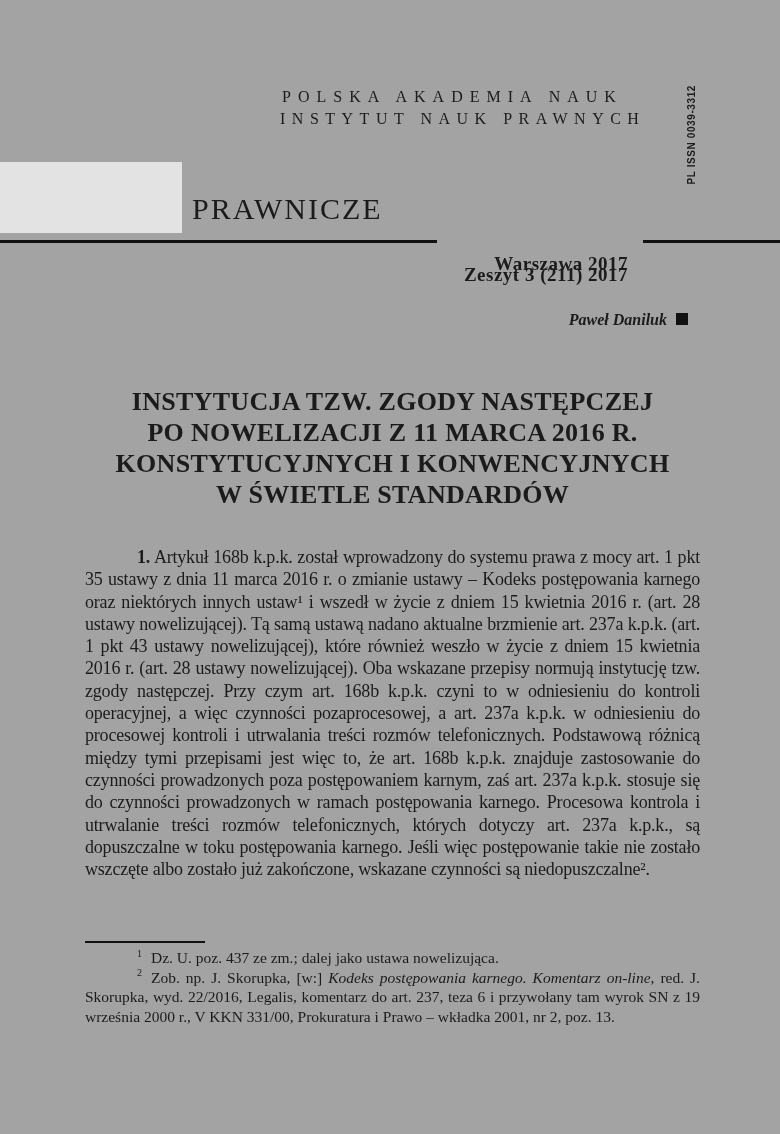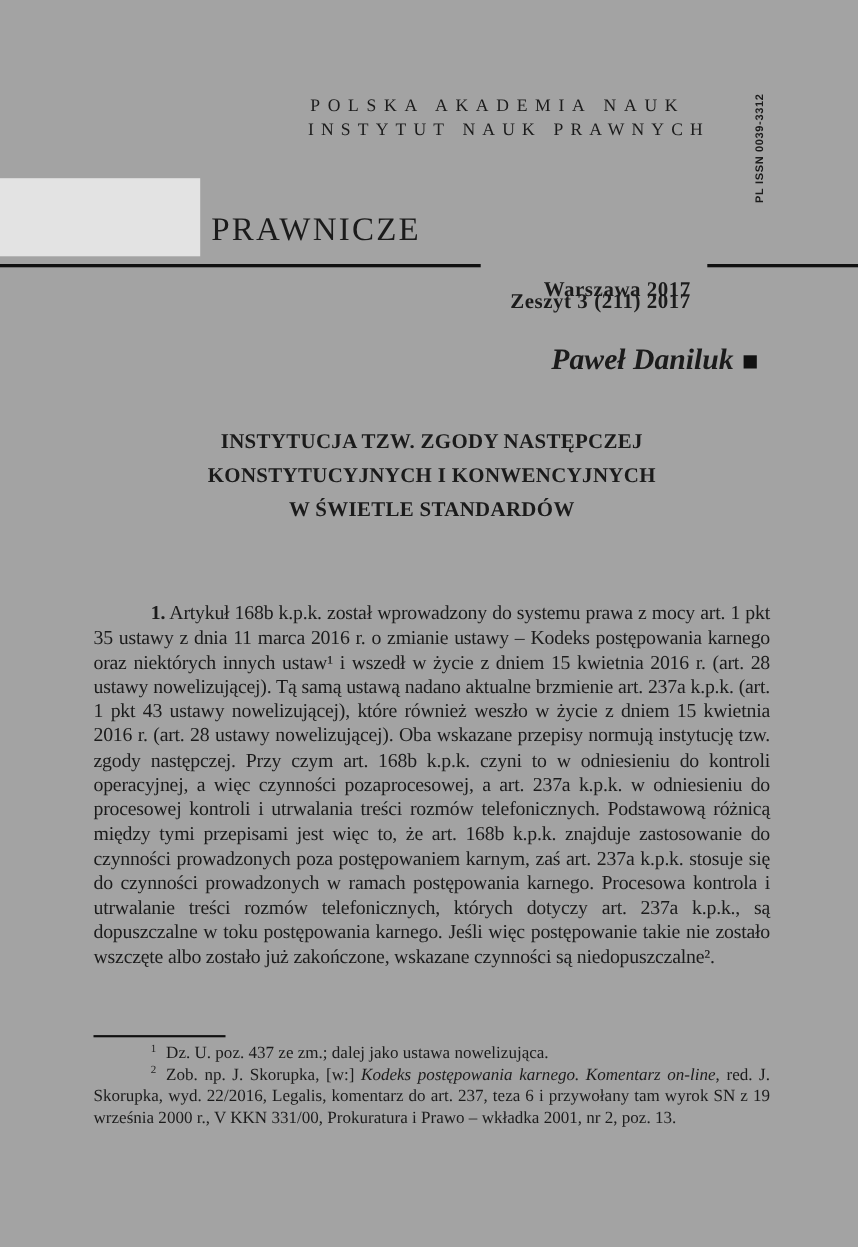--- a/index.html
+++ b/index.html
@@ -20,25 +20,25 @@
   
   .gray-block { position:absolute; left:0; top:162px; width:182px; height:71px; background:#e3e3e3; }
   .jw1 { position:absolute; left:192px; top:148px; font-size:46px; letter-spacing:13px; line-height:46px; white-space:nowrap; }
   .jw2 { position:absolute; left:192px; top:194px; font-size:30px; letter-spacing:2px; line-height:30px; white-space:nowrap; }
   
   .rule-left  { position:absolute; left:0;   top:240px; width:437px; height:3px; background:#111; }
   .rule-right { position:absolute; left:643px; top:240px; width:137px; height:3px; background:#111; }
   .issue { position:absolute; right:152px; top:231px; font-size:19px; font-weight:bold; letter-spacing:0.5px; white-space:nowrap;margin-top:33px; }
   .city  { position:absolute; right:152px; top:253px; font-size:19px; font-weight:bold; letter-spacing:0.5px; white-space:nowrap; }
   
-  .author { position:absolute; right:92px; top:311px; font-size:27px; font-style:italic; font-weight:bold; white-space:nowrap;text-align:right; }
+  .author { position:absolute; right:92px; top:311px; font-size:16px; font-style:italic; font-weight:bold; white-space:nowrap;text-align:right; }
   .author .sq { display:inline-block; width:12px; height:12px; background:#111; margin-left:9px; }
   
   .title { position:absolute; left:85px; top:386px; width:615px; text-align:center;
-           font-size:19px; font-weight:bold; line-height:31px; letter-spacing:0.3px; }
+           font-size:26px; font-weight:bold; line-height:31px; letter-spacing:0.3px; }
   
   .body-text { position:absolute; left:85px; top:546px; width:615px;
                font-size:18px; line-height:22.3px; text-align:justify;
                text-indent:52px; letter-spacing:-0.2px; }
   .body-text .lead { font-weight:bold; }
   
   .fn-rule { position:absolute; left:85px; top:941px; width:120px; height:2px; background:#111; }
   .footnotes { position:absolute; left:85px; top:948px; width:615px;
                font-size:15.5px; line-height:19.5px; text-align:justify; }
   .footnotes p { margin:0; text-indent:52px; }
@@ -62,20 +62,21 @@
   <div class="rule-right"></div>
   <div class="issue">Zeszyt 3 (211) 2017</div>
   <div class="city">Warszawa 2017</div>
 
   <div class="author">
     <span>Paweł Daniluk</span><span class="sq"></span>
   </div>
 
   <div class="title">
     <div>INSTYTUCJA TZW. ZGODY NASTĘPCZEJ</div>
+    <div>PO NOWELIZACJI Z 11 MARCA 2016 R.</div>
     <div>KONSTYTUCYJNYCH I KONWENCYJNYCH</div>
     <div>W ŚWIETLE STANDARDÓW</div>
   </div>
 
   <div class="body-text">
     <span class="lead">1.</span>
     <span> </span>
     <span>Artykuł 168b k.p.k. został wprowadzony do systemu prawa z mocy art. 1 pkt 35 ustawy z dnia 11 marca 2016 r. o zmianie ustawy – Kodeks postępowania karnego oraz niektórych innych ustaw¹ i wszedł w życie z dniem 15 kwietnia 2016 r. (art. 28 ustawy nowelizującej). Tą samą ustawą nadano aktualne brzmienie art. 237a k.p.k. (art. 1 pkt 43 ustawy nowelizującej), które również weszło w życie z dniem 15 kwietnia 2016 r. (art. 28 ustawy nowelizującej). Oba wskazane przepisy normują instytucję tzw. zgody następczej. Przy czym art. 168b k.p.k. czyni to w odniesieniu do kontroli operacyjnej, a więc czynności pozaprocesowej, a art. 237a k.p.k. w odniesieniu do procesowej kontroli i utrwalania treści rozmów telefonicznych. Podstawową różnicą między tymi przepisami jest więc to, że art. 168b k.p.k. znajduje zastosowanie do czynności prowadzonych poza postępowaniem karnym, zaś art. 237a k.p.k. stosuje się do czynności prowadzonych w ramach postępowania karnego. Procesowa kontrola i utrwalanie treści rozmów telefonicznych, których dotyczy art. 237a k.p.k., są dopuszczalne w toku postępowania karnego. Jeśli więc postępowanie takie nie zostało wszczęte albo zostało już zakończone, wskazane czynności są niedopuszczalne².</span>
   </div>
 

